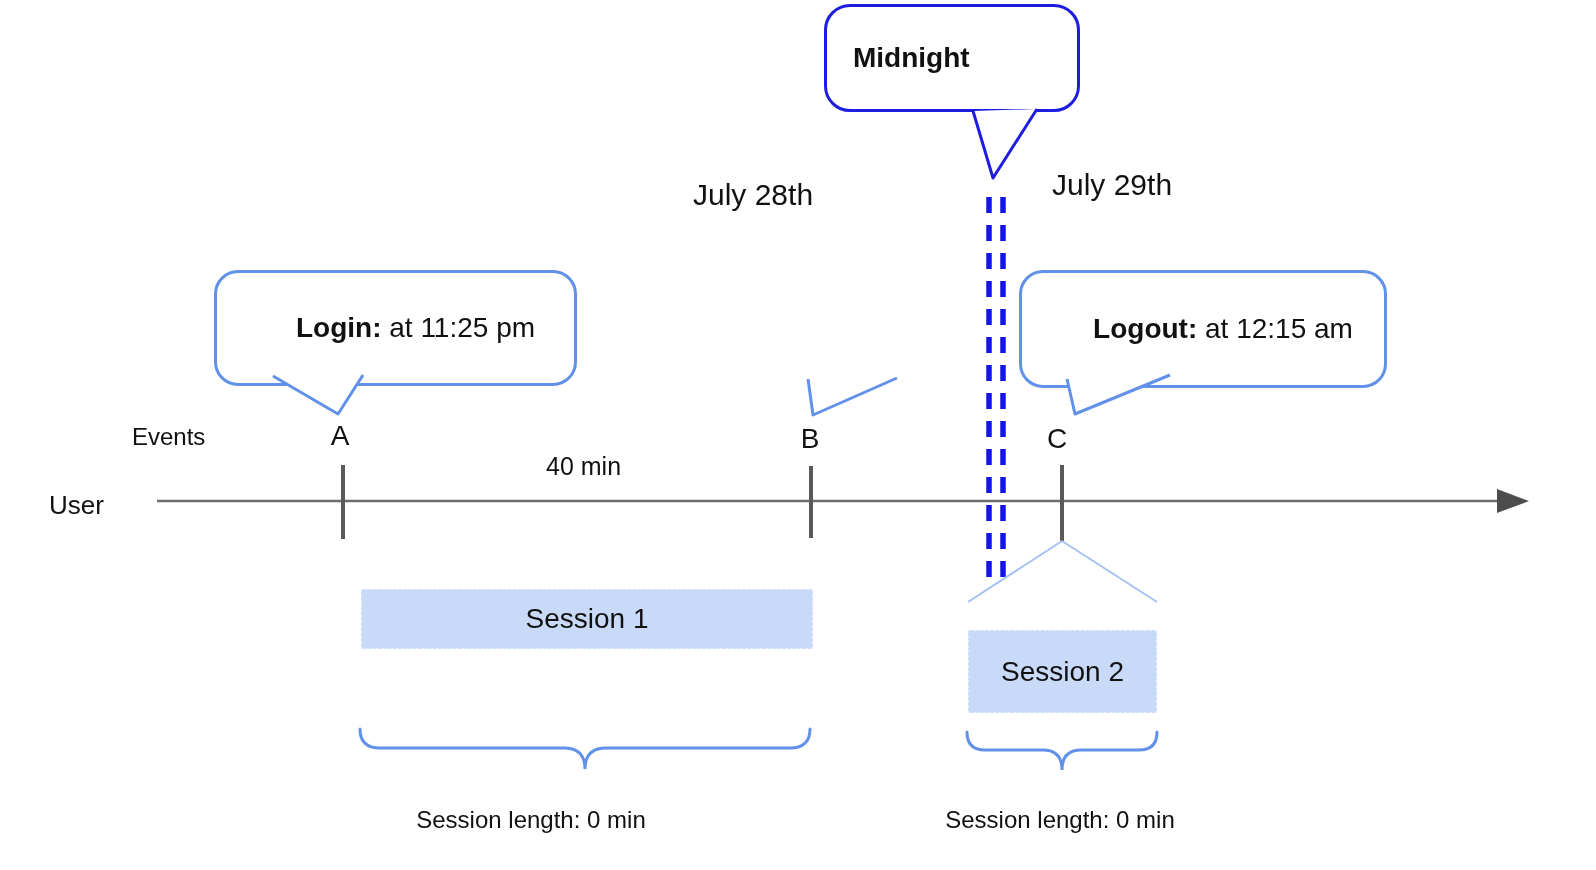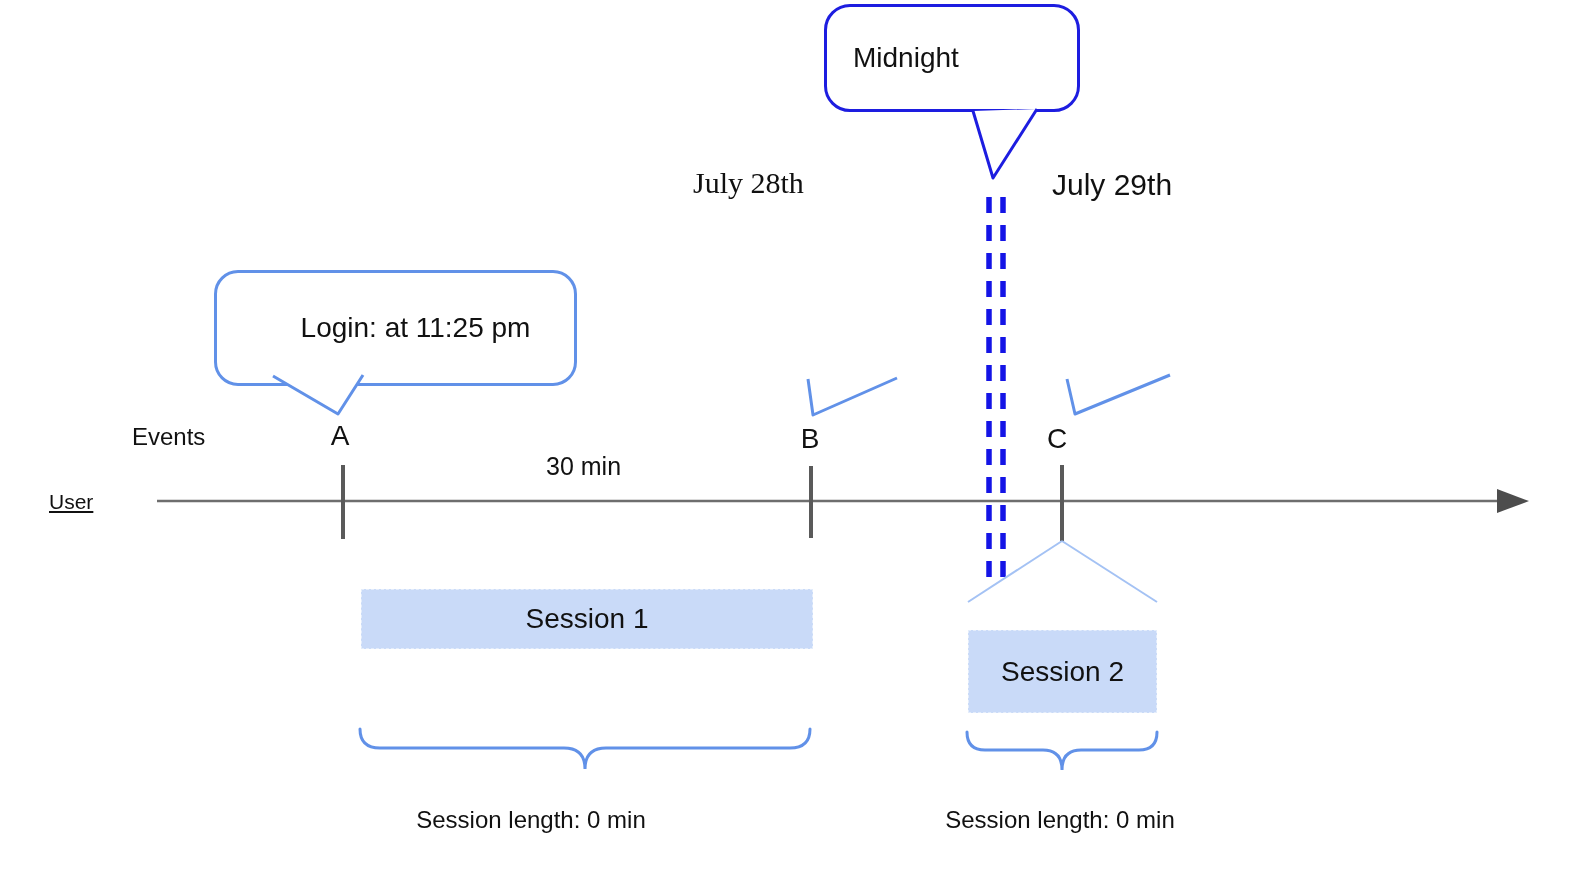--- a/index.html
+++ b/index.html
@@ -20,42 +20,42 @@
     background: #ffffff;
     border: 3px solid #6191e8;
     border-radius: 24px;
     display: flex;
     align-items: center;
     justify-content: center;
     font-size: 28px;
     white-space: pre;
     z-index: 1;
   }
-  .bubble .bold { font-weight: normal; margin-left: 40px; }
+  .bubble .bold { font-weight: bold; margin-left: 40px; }
   #midnight-bubble {
     left: 824px; top: 4px; width: 256px; height: 108px;
     border-color: #1d1de0;
     justify-content: flex-start;
     padding-left: 26px;
     box-sizing: border-box;
-    font-weight: normal;
+    font-weight: bold;
     border-radius: 26px;
   }
   #login-bubble  { left: 214px; top: 270px; width: 357px; height: 110px; }
   #eventb-bubble { left: 598px; top: 269px; width: 364px; height: 113px; }
   #logout-bubble { left: 1019px; top: 270px; width: 362px; height: 112px; }
 
   
   .date-label { position: absolute; font-size: 30px; z-index: 1; }
-  #date-left  { left: 693px; top: 166px; font-family: Liberation Serif, serif; }
+  #date-left  { left: 693px; top: 178px; }
   #date-right { left: 1052px; top: 168px; }
 
   
   #events-label { left: 132px; top: 423px; font-size: 24px; }
-  #user-label   { left: 49px;  top: 490px; font-size: 21px; text-decoration: underline; }
+  #user-label   { left: 49px;  top: 490px; font-size: 26px; }
   #interval-label { left: 546px; top: 452px; font-size: 25px; }
   .event-letter { position: absolute; font-size: 28px; transform: translateX(-50%); z-index: 1; }
   #event-a { left: 340px; top: 420px; }
   #event-b { left: 810px; top: 423px; }
   #event-c { left: 1057px; top: 423px; }
 
   
   .session-box {
     position: absolute;
     background: #c9daf8;
@@ -96,27 +96,30 @@
 
   <div class="bubble" id="midnight-bubble">
     <span>Midnight</span>
   </div>
 
   <div class="bubble" id="login-bubble">
     <span class="bold">Login:</span><span> at 11:25 pm</span>
   </div>
 
 
+  <div class="bubble" id="logout-bubble">
+    <span class="bold">Logout:</span><span> at 12:15 am</span>
+  </div>
 
   <div class="date-label" id="date-left">July 28th</div>
   <div class="date-label" id="date-right">July 29th</div>
 
   <div class="abs" id="events-label">Events</div>
   <div class="abs" id="user-label">User</div>
-  <div class="abs" id="interval-label">30 min</div>
+  <div class="abs" id="interval-label">40 min</div>
 
   <div class="event-letter" id="event-a">A</div>
   <div class="event-letter" id="event-b">B</div>
   <div class="event-letter" id="event-c">C</div>
 
   <div class="session-box" id="session1-box">
     <span>Session 1</span>
   </div>
   <div class="session-box" id="session2-box">
     <span>Session 2</span>

